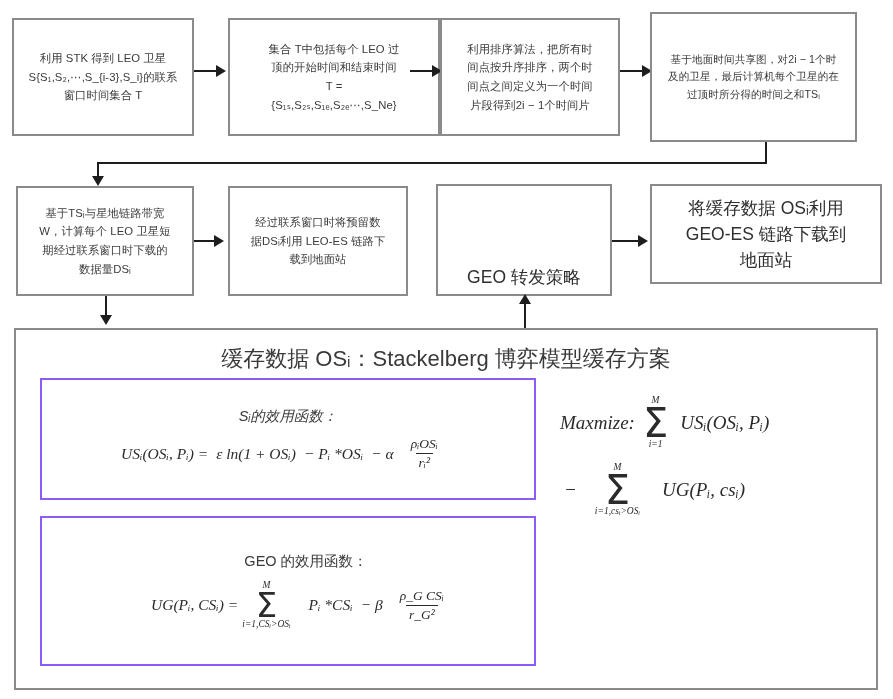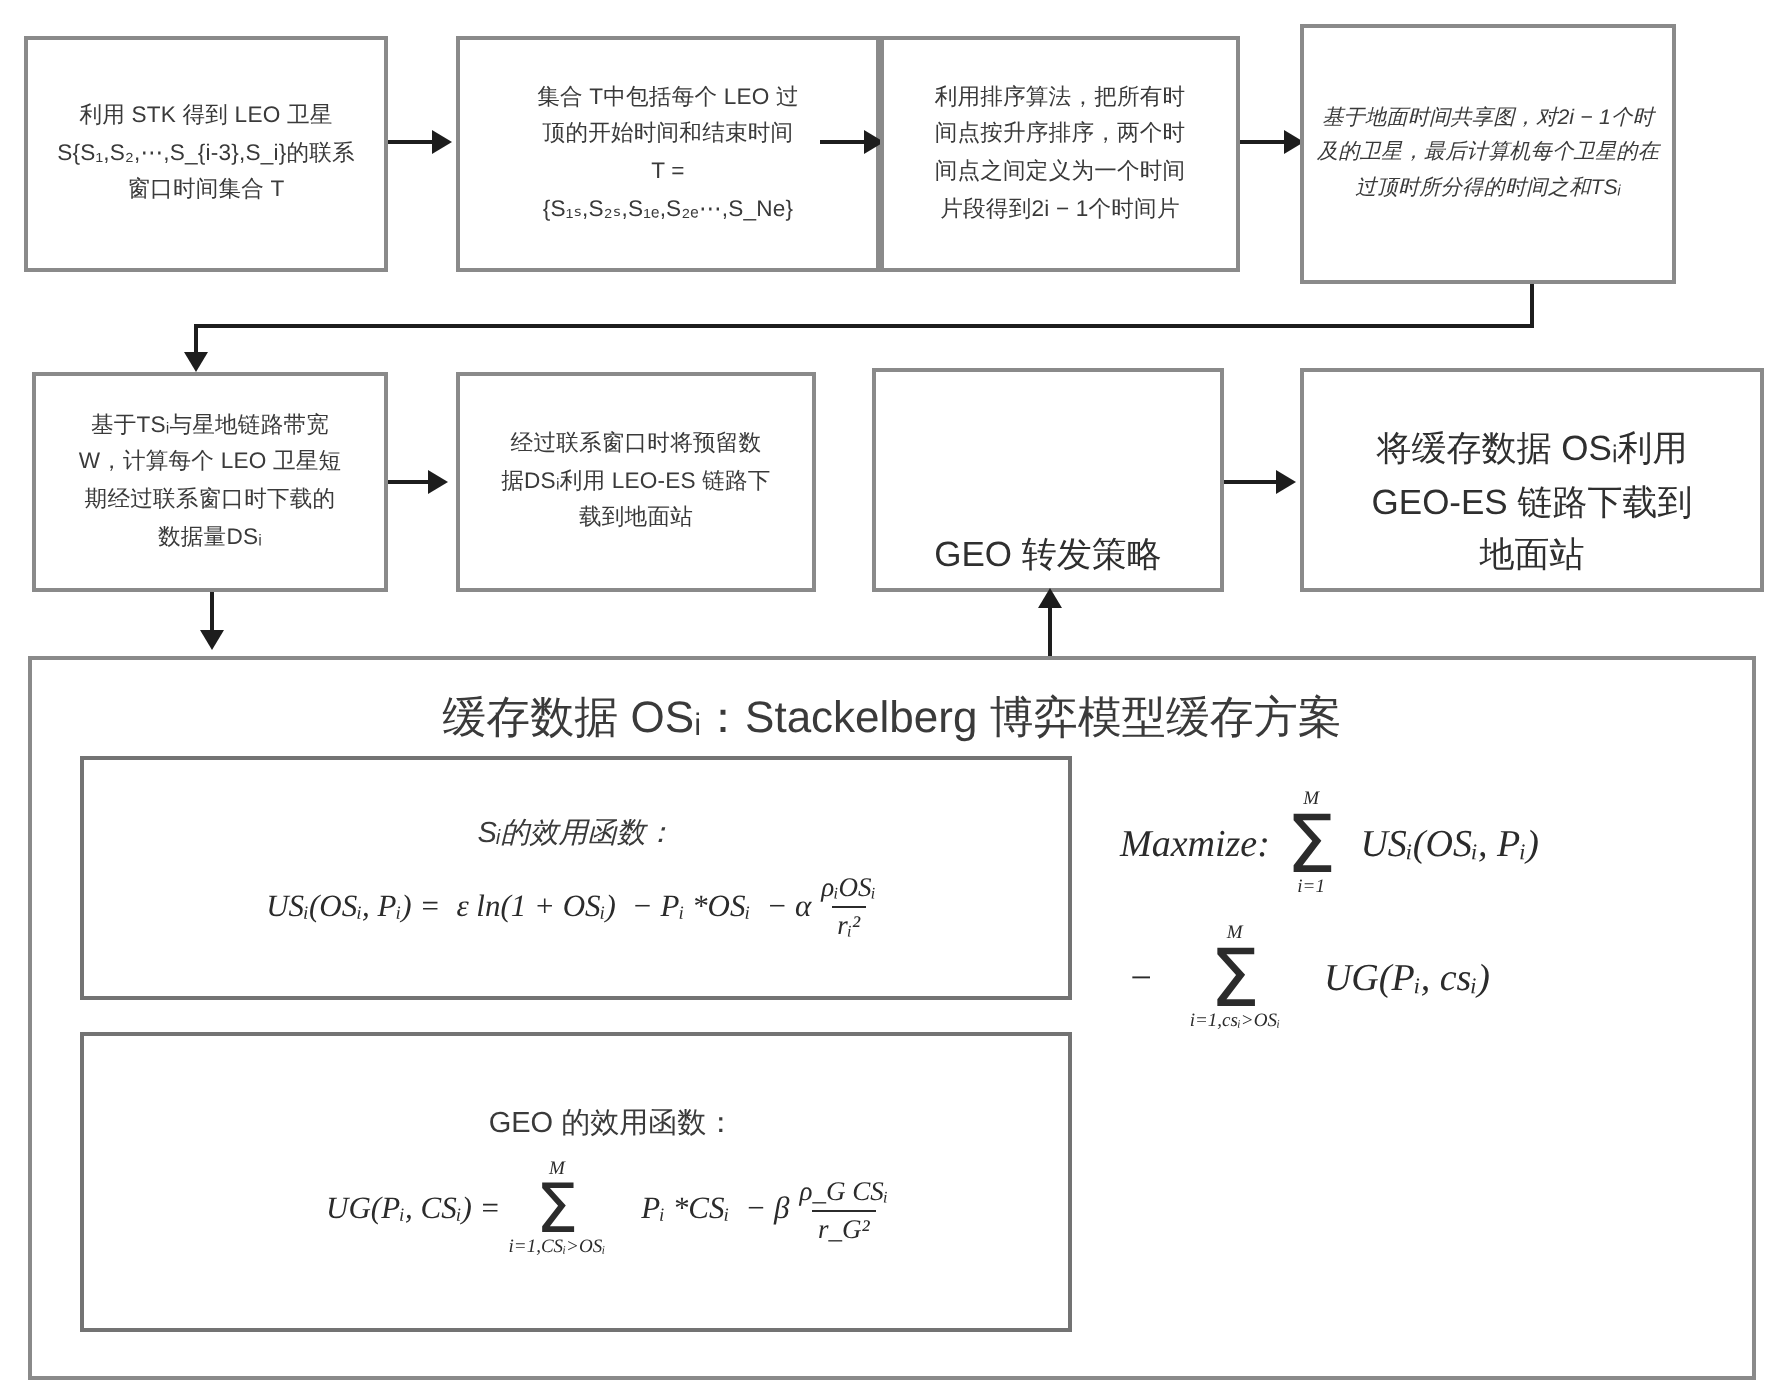--- a/index.html
+++ b/index.html
@@ -88,21 +88,21 @@
     left: 0;
     right: 0;
     top: 14px;
     text-align: center;
     font-size: 22px;
     color: #3a3a3a;
   }
   .fbox {
     position: absolute;
     box-sizing: border-box;
-    border: 2px solid #737373;
+    border: 2px solid #8b5cf6;
     background: #ffffff;
     display: flex;
     flex-direction: column;
     align-items: center;
     justify-content: center;
   }
   .fbox .flabel {
     font-size: 14.5px;
     font-style: italic;
     color: #3a3a3a;
@@ -142,21 +142,21 @@
   }
   .sum.big-sig .sig { font-size: 40px; }
 
   
   .frac {
     display: inline-flex;
     flex-direction: column;
     align-items: center;
     justify-content: center;
     vertical-align: middle;
-    margin: 0 2px;
+    margin: 0 14px;
     font-size: 13.5px;
   }
   .frac .num { padding: 0 3px 1px 3px; }
   .frac .den {
     padding: 1px 3px 0 3px;
     border-top: 1.4px solid #2b2b2b;
   }
 
   
   #maxblock {
@@ -206,21 +206,21 @@
       <div>利用排序算法，把所有时</div>
       <div>间点按升序排序，两个时</div>
       <div>间点之间定义为一个时间</div>
       <div>片段得到2i − 1个时间片</div>
     </div>
   </div>
 
   <div class="hline" style="left:620px; top:70px; width:28px;"></div>
   <div class="arrow-r" style="left:642px; top:65px;"></div>
 
-  <div class="box proc" style="left:650px; top:12px; width:188px; height:130px;font-style:italic;">
+  <div class="box proc" style="left:650px; top:12px; width:207px; height:130px;">
     <div class="txt" style="font-size:10.6px;">
       <div>基于地面时间共享图，对2i − 1个时</div>
       <div>及的卫星，最后计算机每个卫星的在</div>
       <div>过顶时所分得的时间之和TSᵢ</div>
     </div>
   </div>
 
   <div class="vline" style="left:765px; top:142px; height:22px;"></div>
   <div class="hline" style="left:97px; top:162px; width:670px;"></div>
   <div class="vline" style="left:97px; top:162px; height:20px;"></div>
@@ -248,21 +248,21 @@
 
   <div class="box big" style="left:436px; top:184px; width:176px; height:112px;align-items:flex-end;">
     <div class="txt">
       <div>GEO 转发策略</div>
     </div>
   </div>
 
   <div class="hline" style="left:612px; top:240px; width:32px;"></div>
   <div class="arrow-r" style="left:638px; top:235px;"></div>
 
-  <div class="box big" style="left:650px; top:184px; width:232px; height:112px;align-items:flex-end;">
+  <div class="box big" style="left:650px; top:184px; width:232px; height:100px;">
     <div class="txt">
       <div>将缓存数据 OSᵢ利用</div>
       <div>GEO-ES 链路下载到</div>
       <div>地面站</div>
     </div>
   </div>
 
   <div class="vline" style="left:105px; top:296px; height:24px;"></div>
   <div class="arrow-d" style="left:100px; top:315px;"></div>
 

